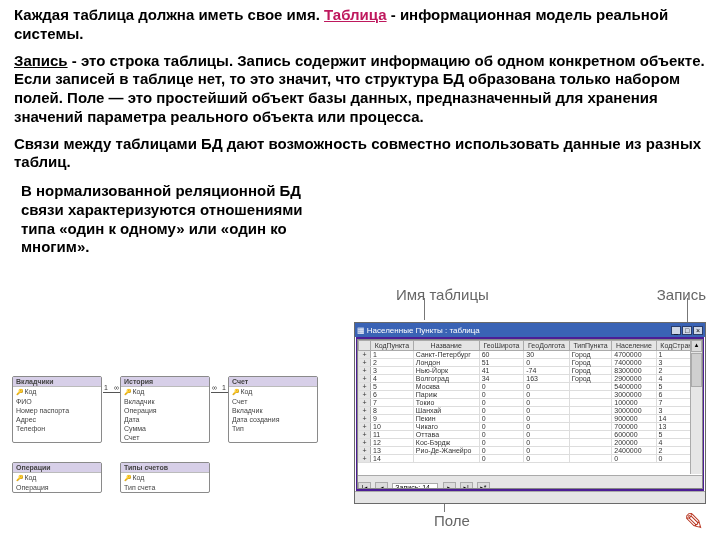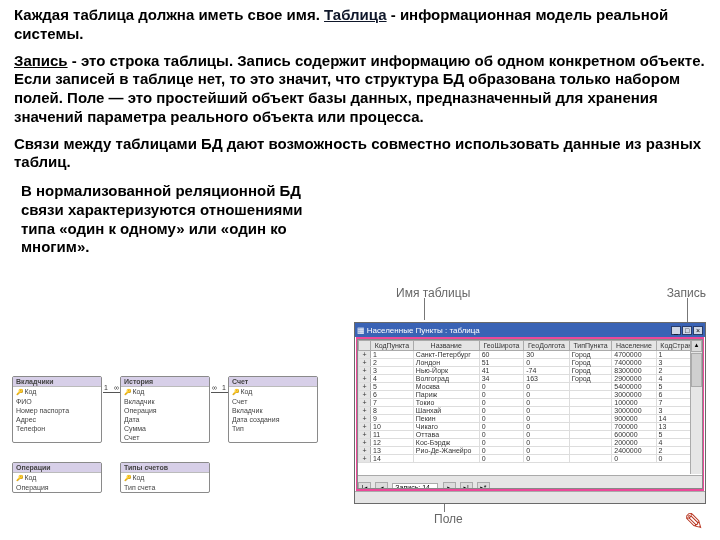--- a/index.html
+++ b/index.html
@@ -7,21 +7,21 @@
     width: 720px; height: 540px;
     background: #fff;
     font-family: Arial, Helvetica, sans-serif;
     font-size: 15px;
     color: #000;
     position: relative;
     padding: 6px 14px 0 14px;
     overflow: hidden;
   }
   .para { margin-bottom: 8px; line-height: 1.25; font-weight: 700; }
-  .tablitsa { color: #0f172a; font-weight: 700; }
+  .tablitsa { color: #be185d; font-weight: 700; }
   .u { text-decoration: underline; }
   .para3 { font-weight: 700; }
   .left-col { width: 305px; font-weight: 700; margin-top: 10px; margin-left: 7px; }
 
   
   .diagram {
     position: absolute; left: 12px; top: 376px;
     display: flex; gap: 18px;
   }
   .dbox {
@@ -42,29 +42,29 @@
     height: 1px;
   }
   .oo { position: absolute; font-size: 7px; color: #333; }
 
   
   .win {
     position: absolute; right: 14px; top: 300px;
     width: 352px; height: 228px;
   }
   .label {
-    position: absolute; font-size: 12px; color: #666;
+    position: absolute; font-size: 15px; color: #666;
     font-family: Arial;
   }
   .label-line {
     position: absolute; border-left: 1px solid #777; border-top: 1px solid #777;
   }
   .winframe {
     position: absolute; left: 0; top: 22px; right: 0; height: 182px;
-    background: #ec4899; border: 1px solid #6a6a6a;
+    background: #4c1d95; border: 1px solid #6a6a6a;
     box-shadow: 0 0 0 1px #fff inset;
   }
   .titlebar {
     height: 14px; background: #3a63b5;
     display: flex; align-items: center; justify-content: space-between;
     padding: 0 2px; color: #fff; font-size: 8px;
   }
   .titlebar .tbtns span {
     display: inline-block; width: 10px; height: 9px; background: #cfd7e6;
     border: 1px solid #2a3d6a; margin-left: 1px; color: #000;

